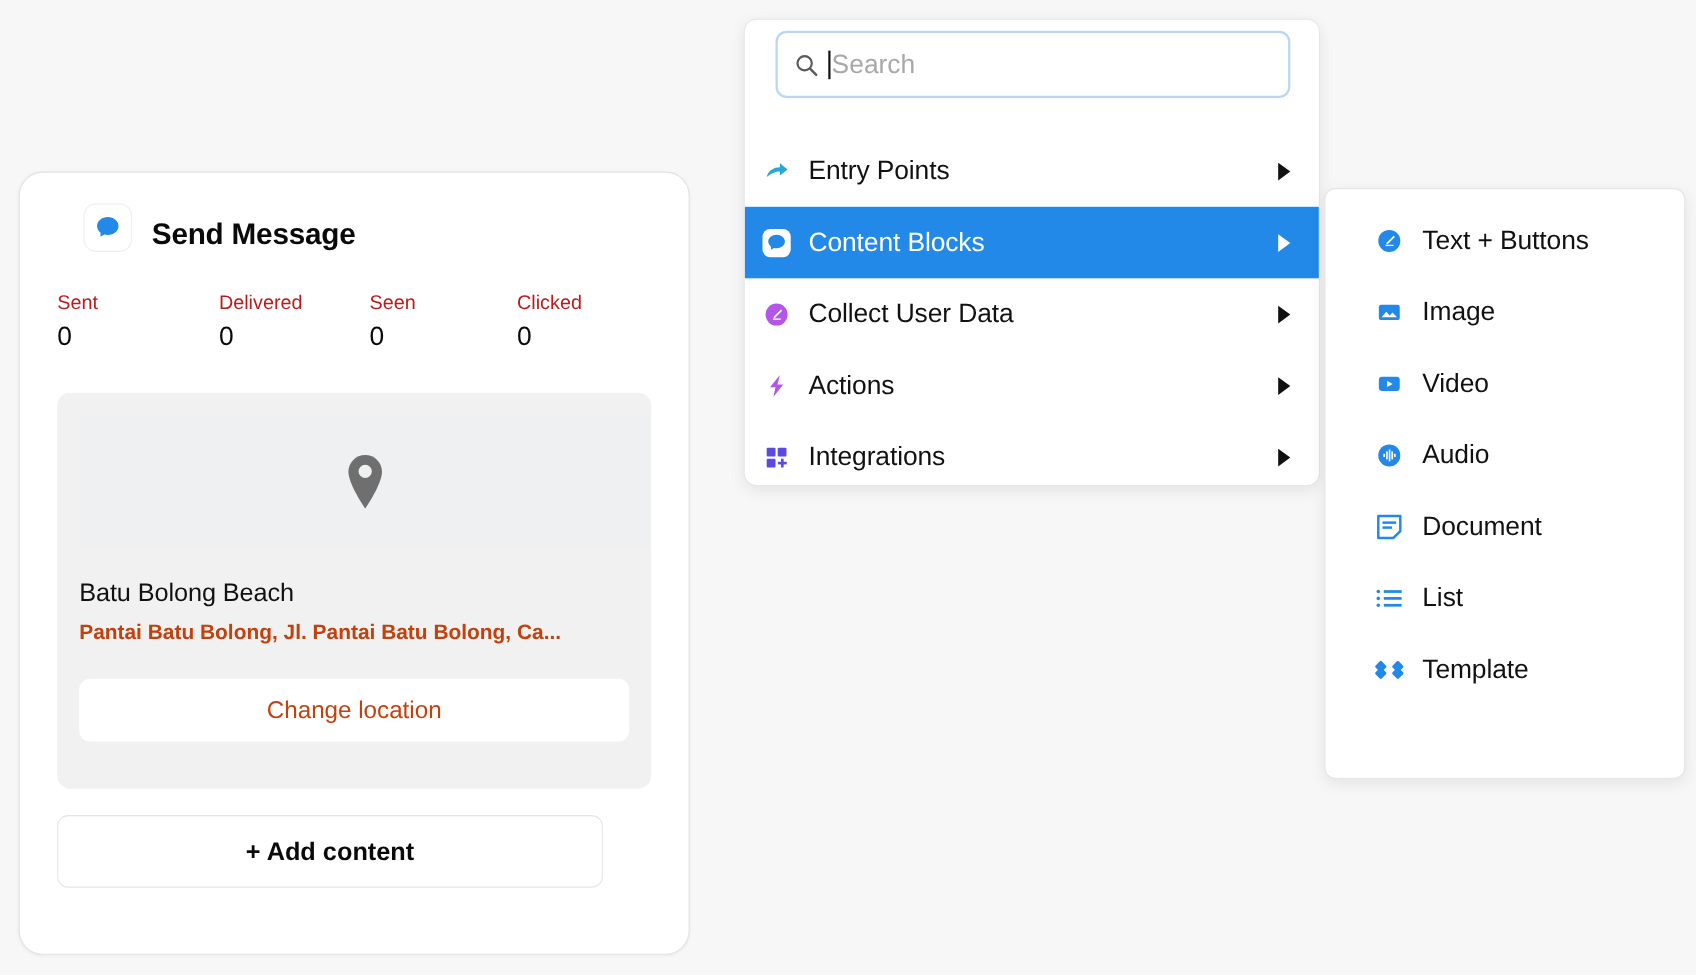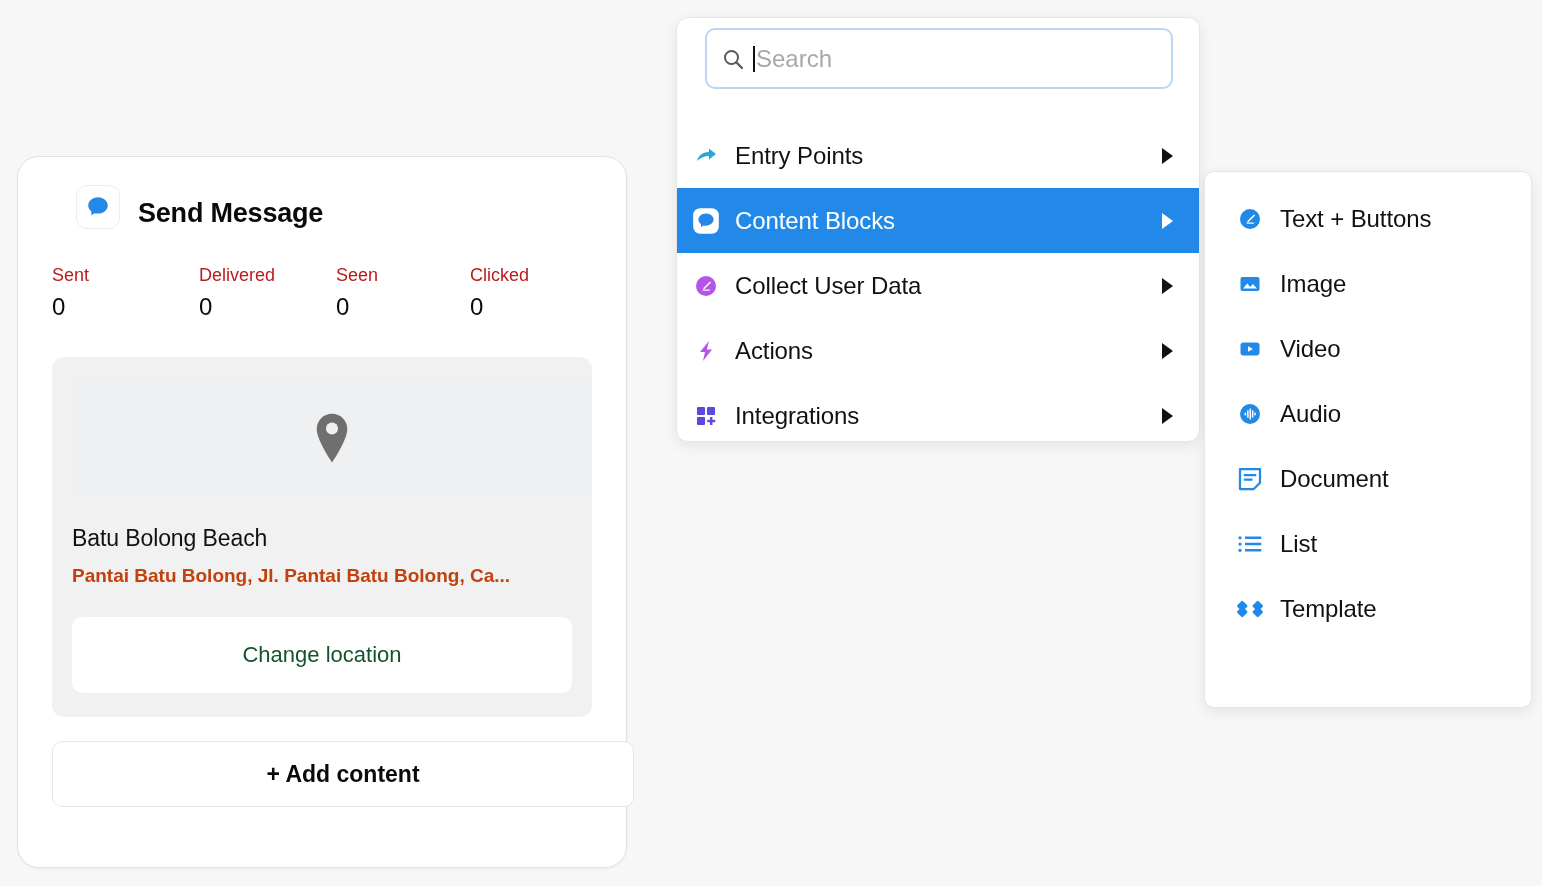--- a/index.html
+++ b/index.html
@@ -54,29 +54,29 @@
   }
   .loc-name {
     position: absolute; left: 20px; top: 168px;
     font-size: 23px; color: #111; letter-spacing: -0.1px;
   }
   .loc-addr {
     position: absolute; left: 20px; top: 208px; right: 8px;
     font-size: 19px; color: #c2410c; white-space: nowrap; overflow: hidden; font-weight: bold;
   }
   .change-btn {
-    position: absolute; left: 20px; top: 260px; width: 500px; height: 76px;
+    position: absolute; left: 20px; top: 260px; width: 500px; height: 57px;
     background: #fff; border: none; border-radius: 10px;
-    font-size: 22px; color: #14532d; font-family: inherit;
+    font-size: 22px; color: #c2410c; font-family: inherit;
     display: flex; align-items: center; justify-content: center;
     cursor: pointer;
   }
   .add-content {
     position: absolute; left: 34px; top: 584px;
-    width: 582px; height: 66px;
+    width: 496px; height: 66px;
     background: #fff; border: 1px solid #e6e6e6; border-radius: 10px;
     font-size: 23px; font-weight: bold; color: #0a0a0a; font-family: inherit;
     display: flex; align-items: center; justify-content: center;
     cursor: pointer;
   }
 
   
   .menu {
     position: absolute; left: 676px; top: 17px;
     width: 524px; height: 425px;
@@ -132,21 +132,21 @@
   .submenu {
     position: absolute; left: 1204px; top: 171px;
     width: 328px; height: 537px;
     background: #fff; border: 1px solid #e6e6e6; border-radius: 10px;
     box-shadow: 0 4px 14px rgba(0,0,0,.08);
     overflow: hidden;
   }
   .sub-list { position: absolute; left: 0; top: 14px; right: 0; }
   .sub-row {
     height: 65px; display: flex; align-items: center;
-    padding-left: 30px; cursor: pointer;
+    padding-left: 30px; cursor: pointer; margin-left: 13px;
   }
   .sub-row.selected { background: #2289e8; }
   .sub-row .si-icon {
     width: 30px; height: 30px; margin-right: 15px;
     display: flex; align-items: center; justify-content: center;
     flex: 0 0 30px;
   }
   .sub-row .si-label { font-size: 24px; color: #111; letter-spacing: -0.1px; }
   .sub-row.selected .si-label { color: #fff; }
 </style>

